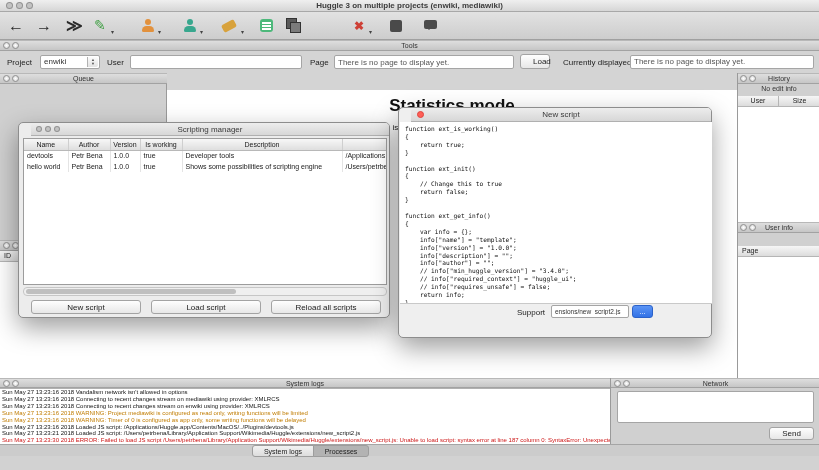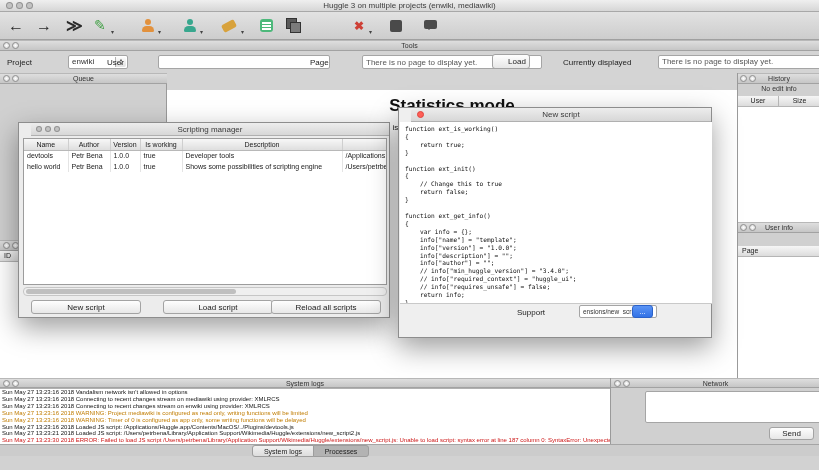--- a/index.html
+++ b/index.html
@@ -4,31 +4,31 @@
 <style>
   * { margin:0; padding:0; box-sizing:border-box; }
   html,body { background:#666; }
   #screen{ position:relative; width:819px; height:470px; background:#d2d2d2; overflow:hidden;
            font-family:"Liberation Sans",sans-serif; color:#1a1a1a; font-size:9px; }
   .abs{ position:absolute; }
 
   
   .titlebar{ left:0;top:0;width:819px;height:12px;background:linear-gradient(#efefef,#d6d6d6);border-bottom:1px solid #a8a8a8; }
   .tlight{ width:7px;height:7px;border-radius:50%;top:2px;border:1px solid rgba(0,0,0,.25); }
-  .wtitle{ width:100%;text-align:center;font-size:8px;line-height:12px;color:#3c3c3c; }
+  .wtitle{ width:100%;text-align:center;font-size:8px;line-height:12px;color:#3c3c3c;font-weight:bold; }
   .toolbar{ left:0;top:12px;width:819px;height:28px;background:linear-gradient(#e2e2e2,#cdcdcd);border-bottom:1px solid #a0a0a0; }
   .nav{ font-size:16px;font-weight:bold;color:#2a2a2a;line-height:28px; }
   .dd{ font-size:6px;color:#444;line-height:6px; }
 
   .hdr{ background:linear-gradient(#dedede,#c6c6c6);border-top:1px solid #b8b8b8;border-bottom:1px solid #a2a2a2; }
   .hdr .t{ width:100%;text-align:center;font-size:7px;line-height:10px;color:#333; }
   .dot{ width:7px;height:7px;border-radius:50%;border:1px solid #909090;background:radial-gradient(#ffffff,#cfcfcf); }
 
   .inp{ background:#fff;border:1px solid #a5a5a5;border-radius:2px;font-size:8px;padding:0 3px;color:#333;
-        font-family:"Liberation Sans",sans-serif;margin-left:28px; }
+        font-family:"Liberation Sans",sans-serif; }
   .btn{ background:linear-gradient(#fefefe,#e7e7e7);border:1px solid #a3a3a3;border-radius:3px;font-size:8px;
         text-align:center;color:#222;font-family:"Liberation Sans",sans-serif; }
   .lbl{ font-size:8px;color:#222; }
   .stepper{ position:absolute;right:1px;top:1px;bottom:1px;width:11px;background:linear-gradient(#fcfcfc,#e2e2e2);
             border-left:1px solid #b2b2b2;border-radius:0 2px 2px 0;display:flex;flex-direction:column;
             align-items:center;justify-content:center;font-size:4px;line-height:4px;color:#555; }
 
   .colhdr{ background:linear-gradient(#f6f6f6,#dcdcdc);border-bottom:1px solid #b5b5b5;font-size:7px;color:#222; }
 
   
@@ -41,21 +41,21 @@
   .copyicon::before{ content:"";position:absolute;left:0;top:0;width:9px;height:9px;background:#5a5a5a;border:1px solid #333; }
   .copyicon::after{ content:"";position:absolute;left:4px;top:4px;width:9px;height:9px;background:#7b7b7b;border:1px solid #333; }
   .eraser{ width:14px;height:8px;background:#d8a23c;border-radius:2px;transform:rotate(-28deg);display:inline-block; }
   .darksq{ width:12px;height:12px;background:#4a4a4a;border-radius:2px;display:inline-block; }
   .bubble{ width:13px;height:9px;background:#4a4a4a;border-radius:2px;position:relative;display:inline-block; }
   .bubble::after{ content:"";position:absolute;left:2px;bottom:-4px;border:3px solid transparent;border-top-color:#4a4a4a; }
   .pencil{ font-size:14px;color:#3d9e41;line-height:14px; }
   .redx{ font-size:12px;color:#ce4036;line-height:28px;font-weight:bold; }
 
   
-  .win{ border:1px solid #8d8d8d;border-radius:0;box-shadow:0 10px 26px rgba(0,0,0,.38);padding-left:12px; }
+  .win{ border:1px solid #8d8d8d;border-radius:5px;box-shadow:0 10px 26px rgba(0,0,0,.38);padding-left:12px; }
   .wintitle{ background:linear-gradient(#ededed,#d7d7d7);border-bottom:1px solid #b0b0b0;border-radius:4px 4px 0 0; }
   .wintitle .t{ width:100%;text-align:center;font-size:8px;line-height:13px;color:#3a3a3a; }
 
   table.smtable{ border-collapse:collapse;table-layout:fixed;width:362px;font-size:7px; }
   table.smtable th{ font-weight:normal;background:linear-gradient(#f7f7f7,#dedede);border-right:1px solid #cfcfcf;
                     border-bottom:1px solid #b8b8b8;height:11px;overflow:hidden;white-space:nowrap; }
   table.smtable td{ height:11px;border-right:1px solid #e4e4e4;padding:0 3px;overflow:hidden;white-space:nowrap; }
 
   .logline{ font-size:6px;line-height:6.9px;white-space:nowrap;overflow:hidden;padding-left:2px; }
   .log-info{ color:#141414; } .log-warning{ color:#c07c00; } .log-error{ color:#cc1414; }
@@ -116,21 +116,21 @@
       <span>enwiki</span>
       <span class="stepper">
           <span>▲</span>
           <span>▼</span>
         </span>
     </div>
     <div class="abs lbl" style="left:107px;top:7px;">User</div>
     <input class="abs inp" style="left: 130px; top: 4px; width: 172px; height: 14px;" value="">
     <div class="abs lbl" style="left:310px;top:7px;">Page</div>
     <input class="abs inp" style="left: 334px; top: 4px; width: 180px; height: 14px; color: rgb(85, 85, 85);" value="There is no page to display yet.">
-    <div class="abs btn" style="left:492px;top:3px;width:38px;height:15px;line-height:14px;padding-left:12px;">Load</div>
+    <div class="abs btn" style="left:520px;top:3px;width:30px;height:15px;line-height:14px;padding-left:12px;">Load</div>
     <div class="abs lbl" style="left:563px;top:7px;">Currently displayed</div>
     <div class="abs inp" style="left:630px;top:4px;width:184px;height:14px;line-height:12px;color:#555;">There is no page to display yet.</div>
   </div>
 
   <div class="abs" style="left:0;top:73px;width:167px;height:305px;background:#d0d0d0;border-right:1px solid #9a9a9a;">
     <div class="abs hdr" style="left:0;top:0;width:167px;height:11px;">
       <div class="abs dot" style="left:3px;top:1px;"></div>
       <div class="abs dot" style="left:12px;top:1px;"></div>
       <div class="t">Queue</div>
     </div>
@@ -211,21 +211,21 @@
           <td>Shows some possibilities of scripting engine</td>
           <td>/Users/petrbe</td>
         </tr>
       </tbody>
         </table>
     </div>
     <div class="abs" style="left:4px;top:164px;width:364px;height:9px;background:#efefef;border:1px solid #c6c6c6;border-radius:4px;">
       <div class="abs" style="left:2px;top:1px;width:210px;height:5px;background:#bfbfbf;border-radius:3px;"></div>
     </div>
     <div class="abs btn" style="left:12px;top:177px;width:110px;height:14px;line-height:13px;">New script</div>
-    <div class="abs btn" style="left:144px;top:177px;width:110px;height:14px;line-height:13px;">Load script</div>
+    <div class="abs btn" style="left:132px;top:177px;width:110px;height:14px;line-height:13px;">Load script</div>
     <div class="abs btn" style="left:252px;top:177px;width:110px;height:14px;line-height:13px;">Reload all scripts</div>
   </div>
 
   <div class="abs win" style="left:398px;top:107px;width:314px;height:231px;background:#efefef;z-index:6;">
     <div class="wintitle" style="height:14px;position:relative;">
       <div class="abs tlight" style="left:6px;top:3px;background:#ff5f57;border-color:#e0443e;"></div>
       <div class="t">New script</div>
     </div>
     <pre class="abs code" style="left:1px;top:14px;width:312px;height:182px;background:#fff;border-bottom:1px solid #c9c9c9;">function ext_is_working()
 {

